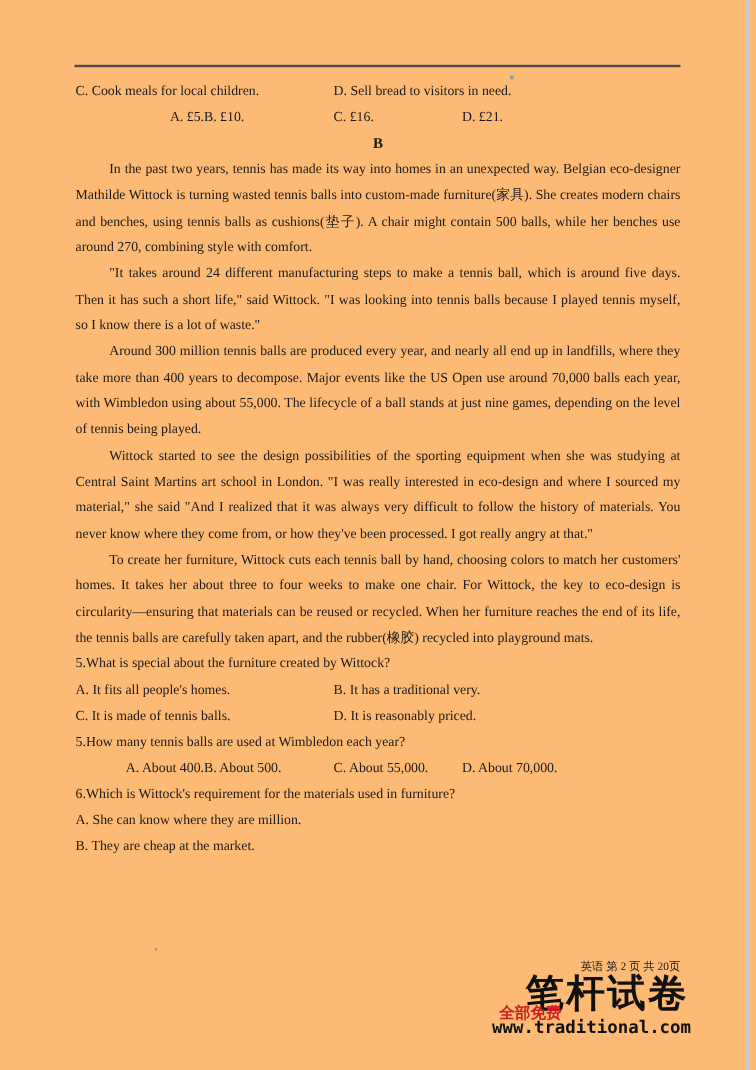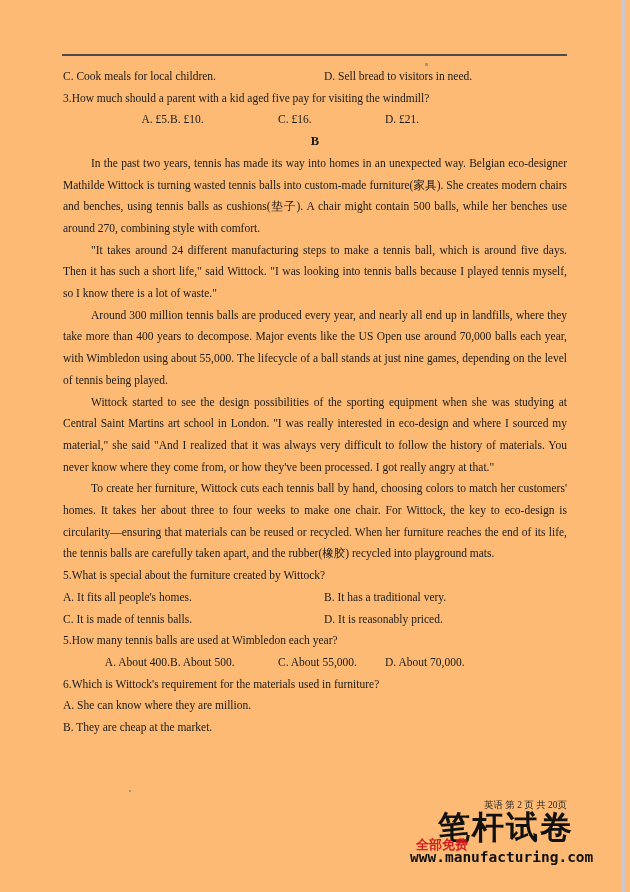--- a/index.html
+++ b/index.html
@@ -21,21 +21,21 @@
   }
   .speck{position:absolute;background:#9a9a8e;}
   .speck-a{left:425px;top:63px;width:3px;height:3px;}
   .speck-b{left:129px;top:790px;width:2px;height:2px;}
   .content{
     position:absolute;left:63px;top:66px;width:504px;
     font-size:11.5px;line-height:21.7px;
   }
   .row2{display:flex;}
   .row2 .cell-l{width:215px;flex:0 0 215px;}
-  .row2 .cell-r{flex:1;margin-left:46px;}
+  .row2 .cell-r{flex:1;}
   .row4{display:flex;}
   .row4 .c1{width:107px;flex:0 0 107px;text-align:right;}
   .row4 .c2{width:108px;flex:0 0 108px;}
   .row4 .c3{width:107px;flex:0 0 107px;}
   .row4 .c4{flex:1;}
   .section-head{text-align:center;font-weight:bold;font-size:12.5px;}
   .para{text-align:justify;text-indent:28px;}
   .footer{
     position:absolute;left:63px;top:799px;width:504px;
     text-align:right;font-size:9.5px;color:#222;
@@ -72,21 +72,20 @@
   <div class="speck speck-a"></div>
   <div class="speck speck-b"></div>
 
   <div class="content">
 
     <div class="row2">
       <span class="cell-l">C. Cook meals for local children.</span>
       <span class="cell-r">D. Sell bread to visitors in need.</span>
     </div>
 
-    <div>3.How much should a parent with a kid aged five pay for visiting the windmill?</div>
 
     <div class="row4">
       <span class="c1">A. £5.</span>
       <span class="c2">B. £10.</span>
       <span class="c3">C. £16.</span>
       <span class="c4">D. £21.</span>
     </div>
 
     <div class="section-head">B</div>
 
@@ -120,16 +119,16 @@
     <div>A. She can know where they are million.</div>
     <div>B. They are cheap at the market.</div>
 
   </div>
 
   <div class="footer">英语  第 2 页 共 20页</div>
 
   <div class="watermark">
     <div class="wm-brand">笔杆试卷</div>
     <div class="wm-tag">全部免费</div>
-    <div class="wm-url">www.manufacturing.com</div>
+    <div class="wm-url">www.traditional.com</div>
   </div>
 
 </div>
 
 </body></html>

